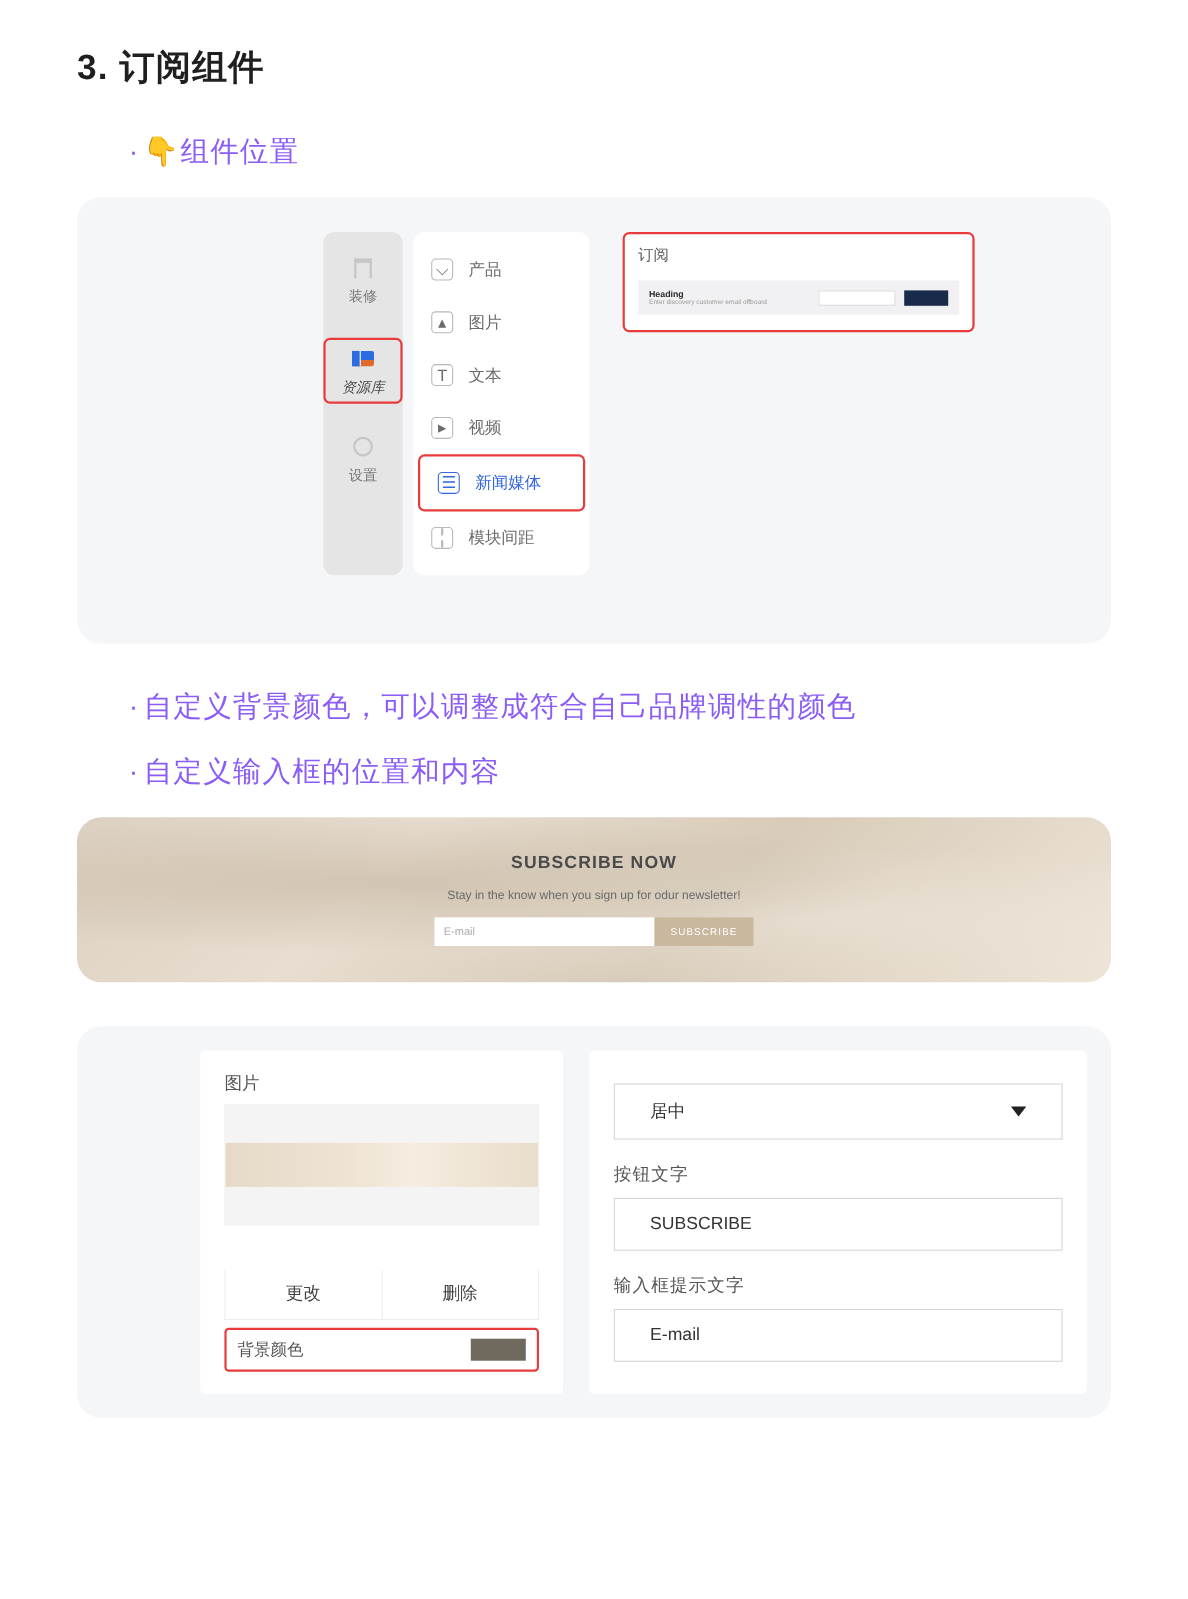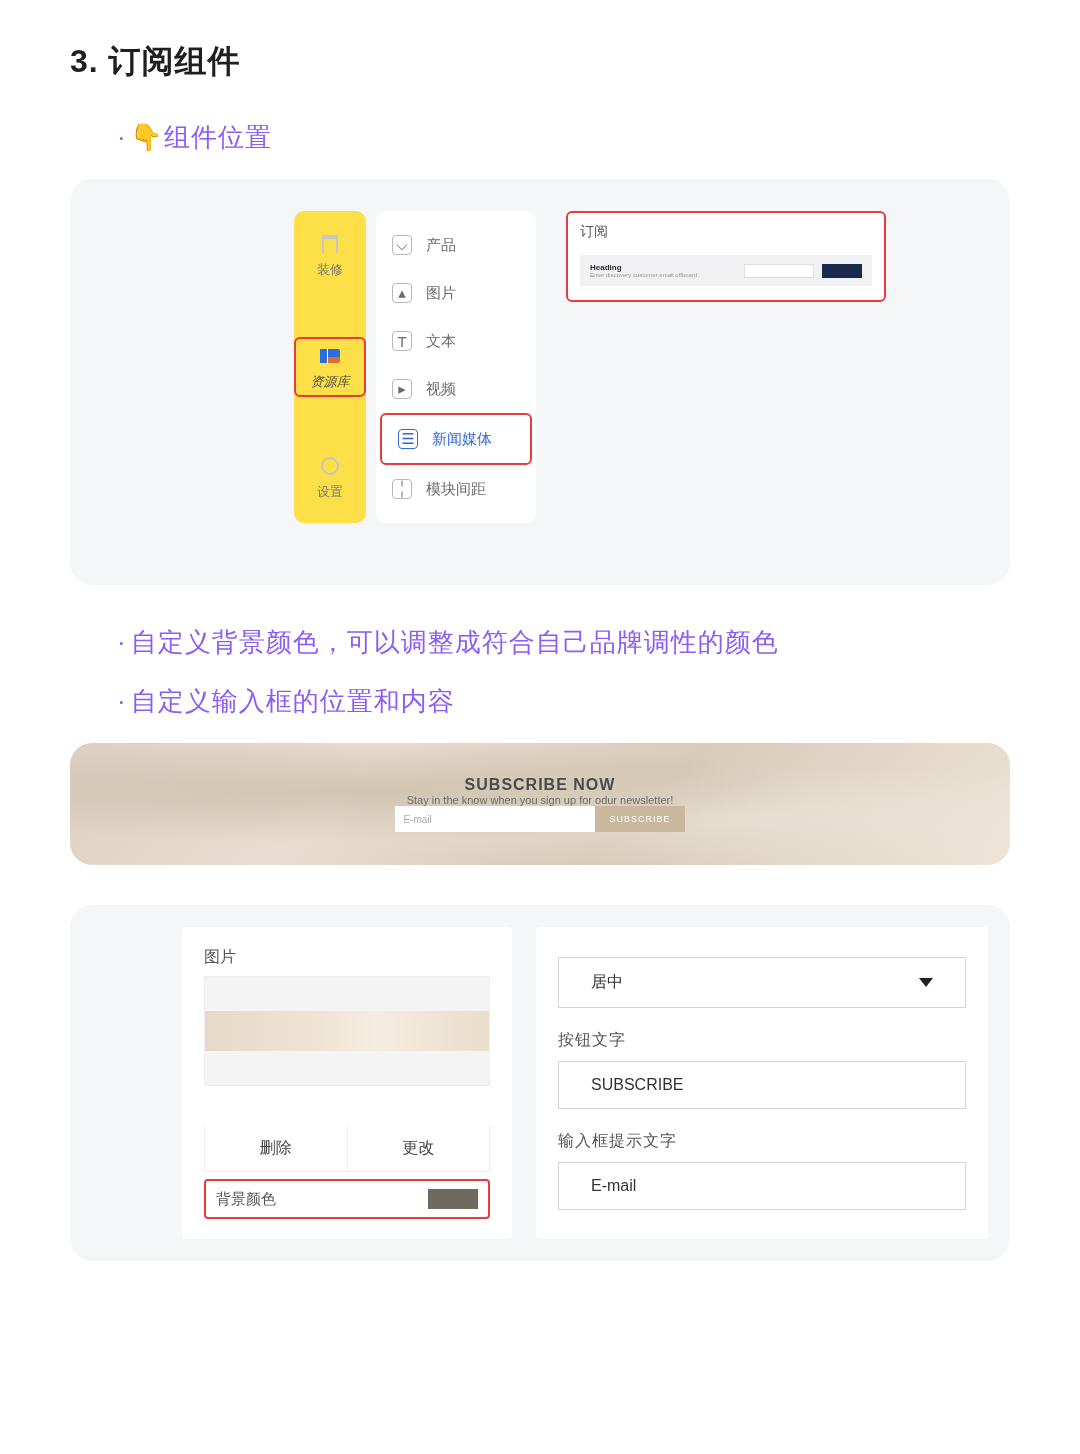--- a/index.html
+++ b/index.html
@@ -33,29 +33,28 @@
   }
 
   
   .shot1 {
     display: flex;
     gap: 10px;
     justify-content: center;
     padding: 10px 0 40px 120px;
   }
   .left-rail {
-    background: #fde047;
+    background: #e5e5e5;
     border-radius: 10px;
     width: 72px;
     display: flex;
     flex-direction: column;
     align-items: center;
     padding: 18px 0;
     gap: 24px;
-    justify-content: space-between;
   }
   .rail-item {
     display: flex;
     flex-direction: column;
     align-items: center;
     gap: 6px;
     padding: 4px 0;
     width: 100%;
   }
   .rail-item .icon {
@@ -132,28 +131,28 @@
   }
   .pv-left { flex:1; }
   .pv-heading { font-size: 8px; font-weight:700; color:#2a2a2a; }
   .pv-sub { font-size: 6px; color: #9a9a9a; }
   .pv-input { width: 70px; height: 14px; background:#fff; border:1px solid #ddd; }
   .pv-btn { width: 40px; height: 14px; background:#1a2a4a; }
 
   
   .shot2 {
     padding: 0;
-    height: 122px;
+    height: 150px;
     background: linear-gradient(135deg,#dcd0c1 0%,#e8ddd0 30%,#d8cbb9 60%,#eee5d8 100%);
     border-radius: 22px;
     display: flex;
     flex-direction: column;
     align-items: center;
     justify-content: center;
-    gap: 0;
+    gap: 14px;
     position: relative;
     overflow: hidden;
   }
   .shot2::before{
     content:"";position:absolute;inset:0;
     background:
       radial-gradient(ellipse at 30% 40%, rgba(160,140,110,.3), transparent 50%),
       radial-gradient(ellipse at 70% 60%, rgba(240,235,225,.5), transparent 50%);
   }
   .sub-title { font-size: 16px; font-weight:700; color:#4a4a4a; letter-spacing:1px; position:relative;}
@@ -312,22 +311,22 @@
   </div>
 </div>
 
 <div class="panel shot3">
   <div class="card card-l">
     <div class="lbl">图片</div>
     <div class="img-well">
       <div class="thumb"></div>
     </div>
     <div class="img-actions">
+      <div class="act">更改</div>
       <div class="act">删除</div>
-      <div class="act">更改</div>
     </div>
     <div class="bgcolor-row">
       <span>背景颜色</span>
       <span class="color-swatch" title="#6f6a5d"></span>
     </div>
   </div>
 
   <div class="card card-r">
     <div>
       <div class="sel-box">

